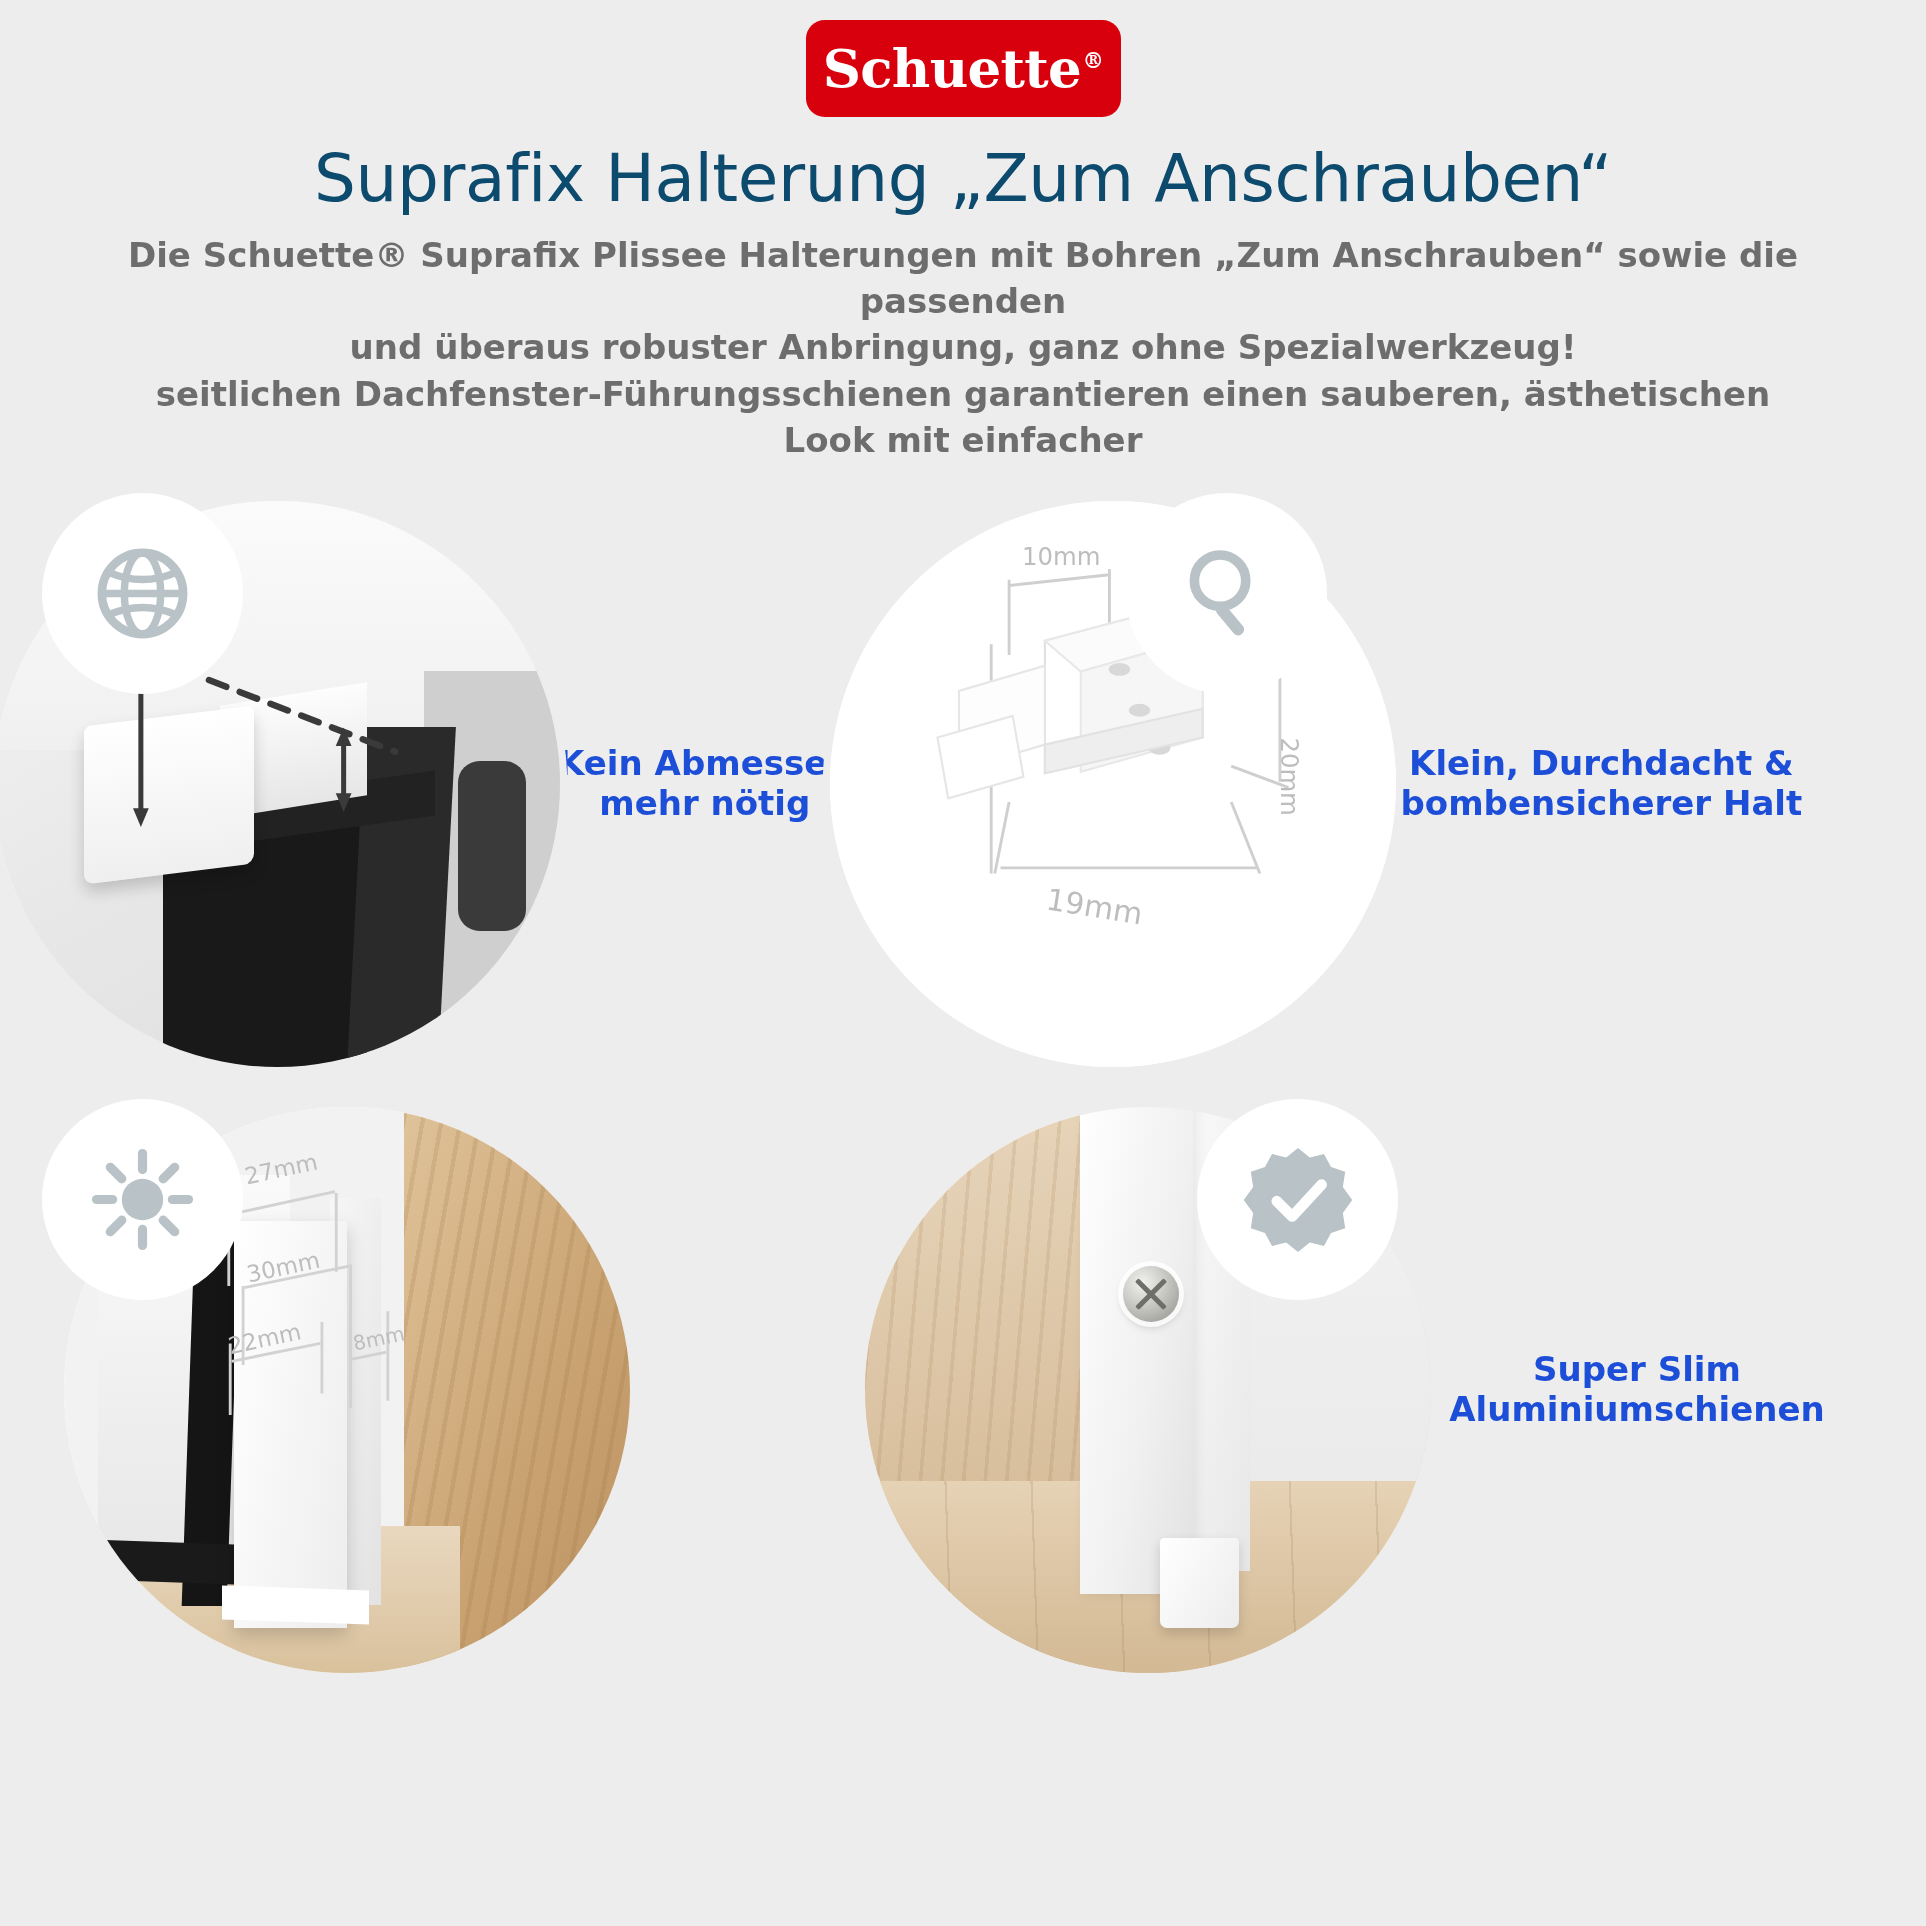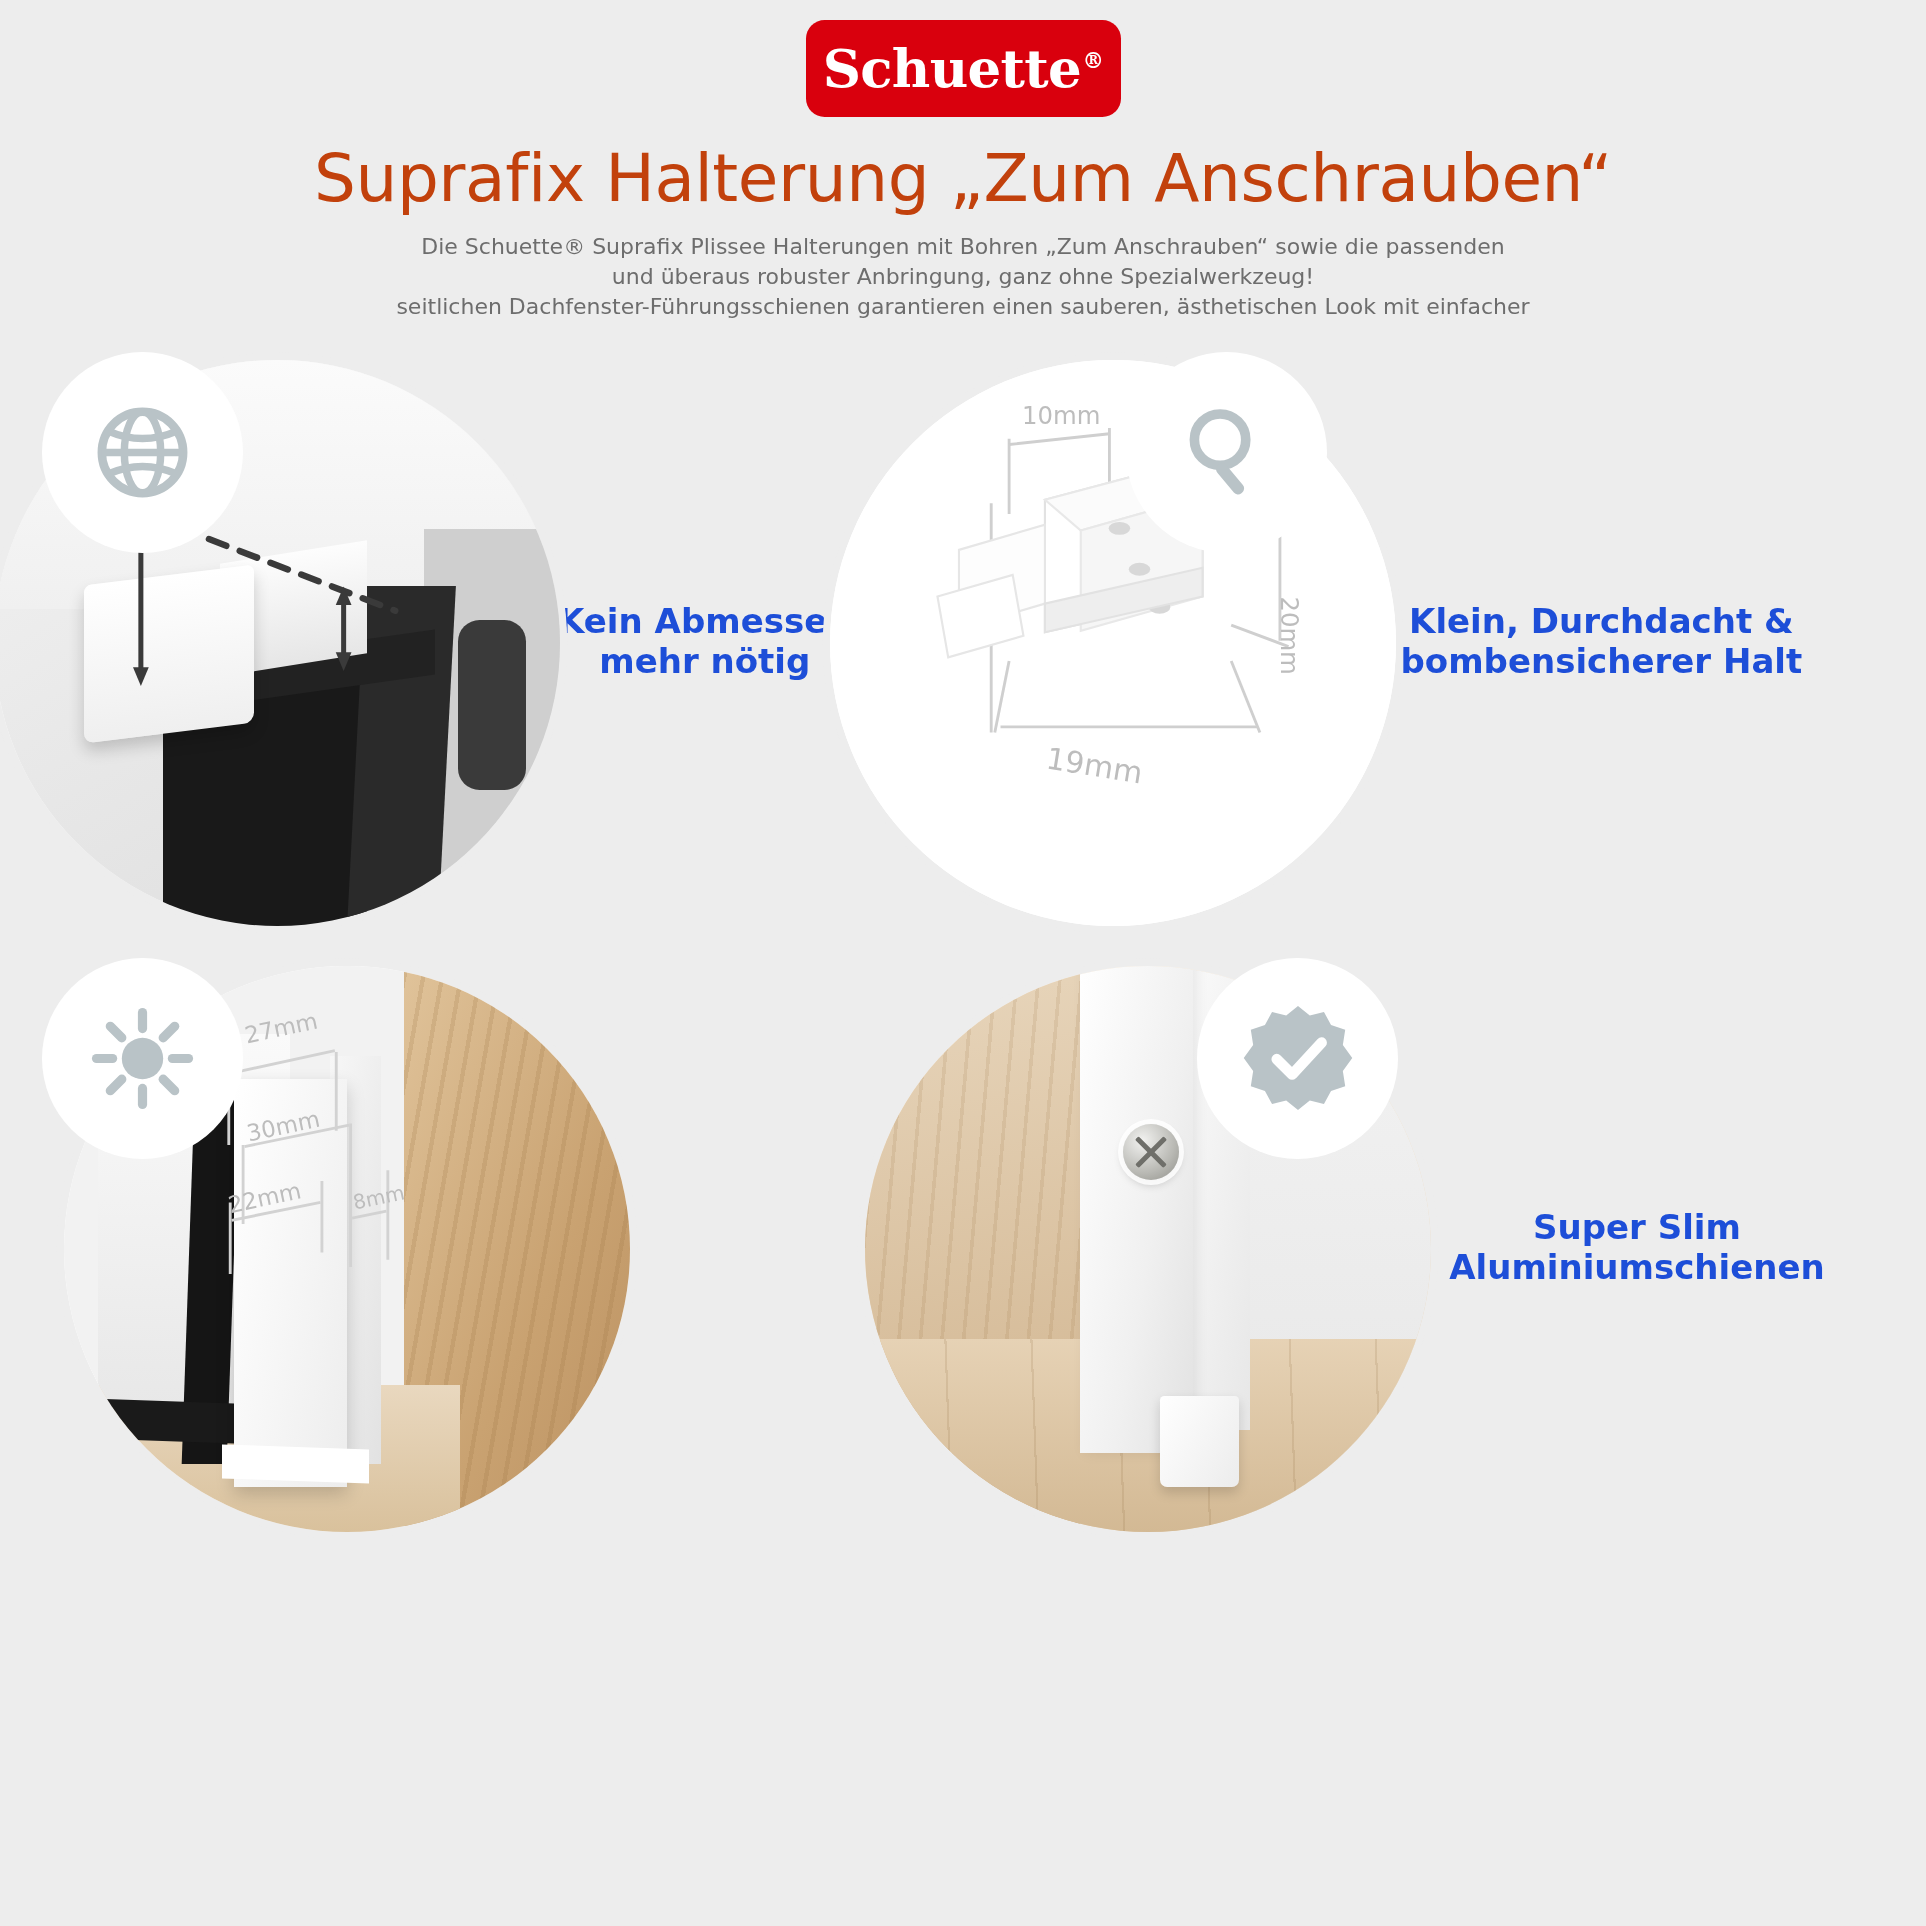--- a/index.html
+++ b/index.html
@@ -39,35 +39,35 @@
     font-size:21.5px;
     vertical-align:super;
     font-weight:bold;
     margin-left:1.4px;
   }
 
   
   .headline{
     margin-top:27px;
     font-size:66px;
-    color:#c2410c;
+    color:#0c4a6e;
     font-weight:400;
     letter-spacing:-0.4px;
     text-align:center;
     line-height:1.05;
     font-family:"DejaVu Sans", sans-serif;
   }
   .subhead{
     margin-top:18.6px;
     width:1677px;
     text-align:center;
-    font-size:22px;
+    font-size:34px;
     line-height:1.36;
     color:#6d6d6d;
-    font-weight:400;
+    font-weight:700;
   }
 
   
   .grid{
     margin-top:20px;
     width:1834px;
     display:grid;
     grid-template-columns:1fr 1fr;
     grid-template-rows:auto auto;
     column-gap:0px;

